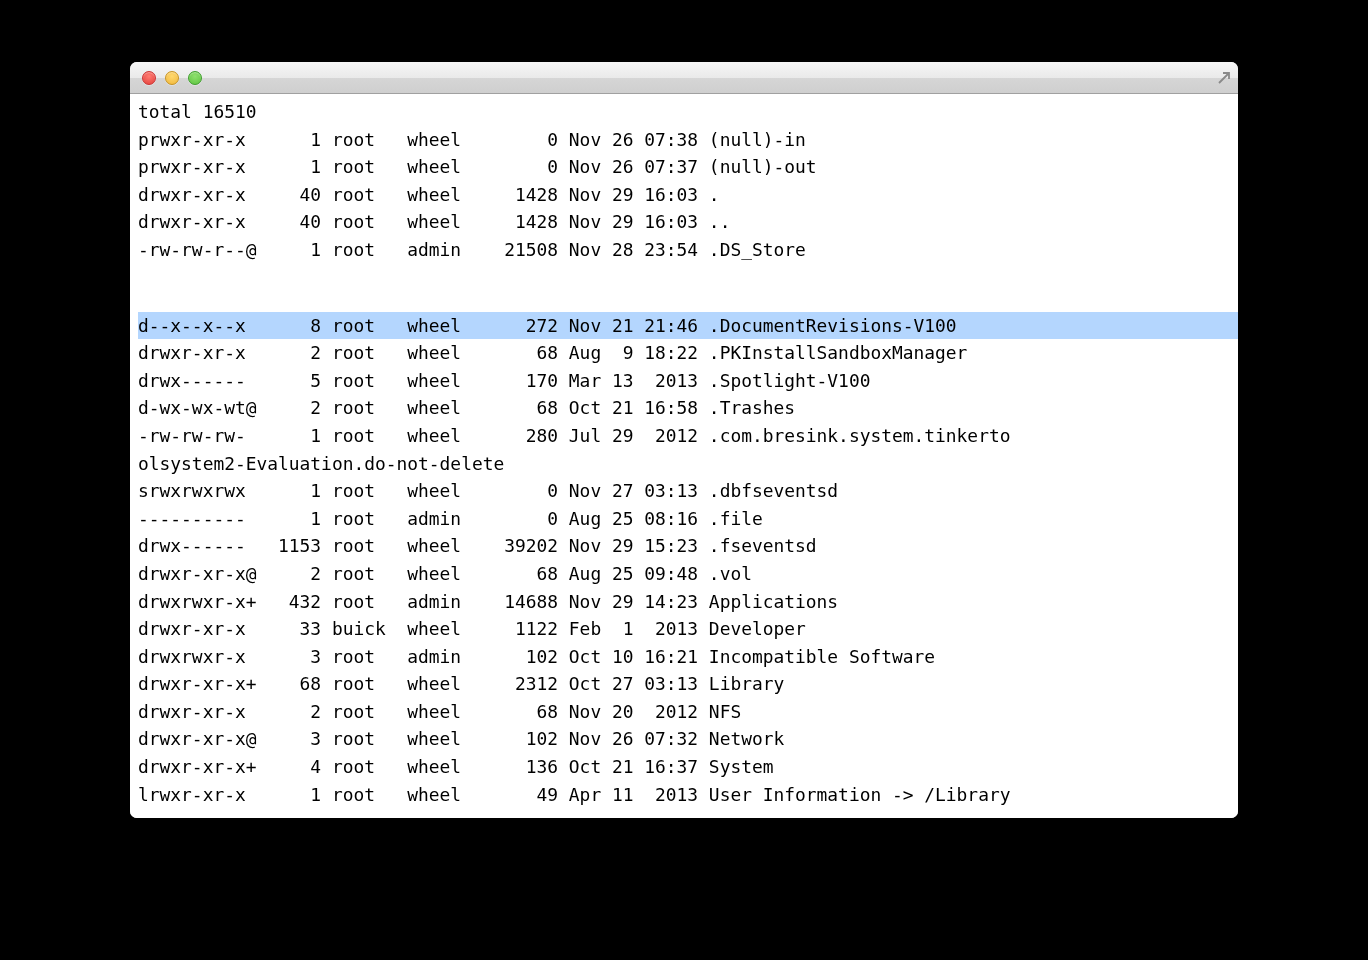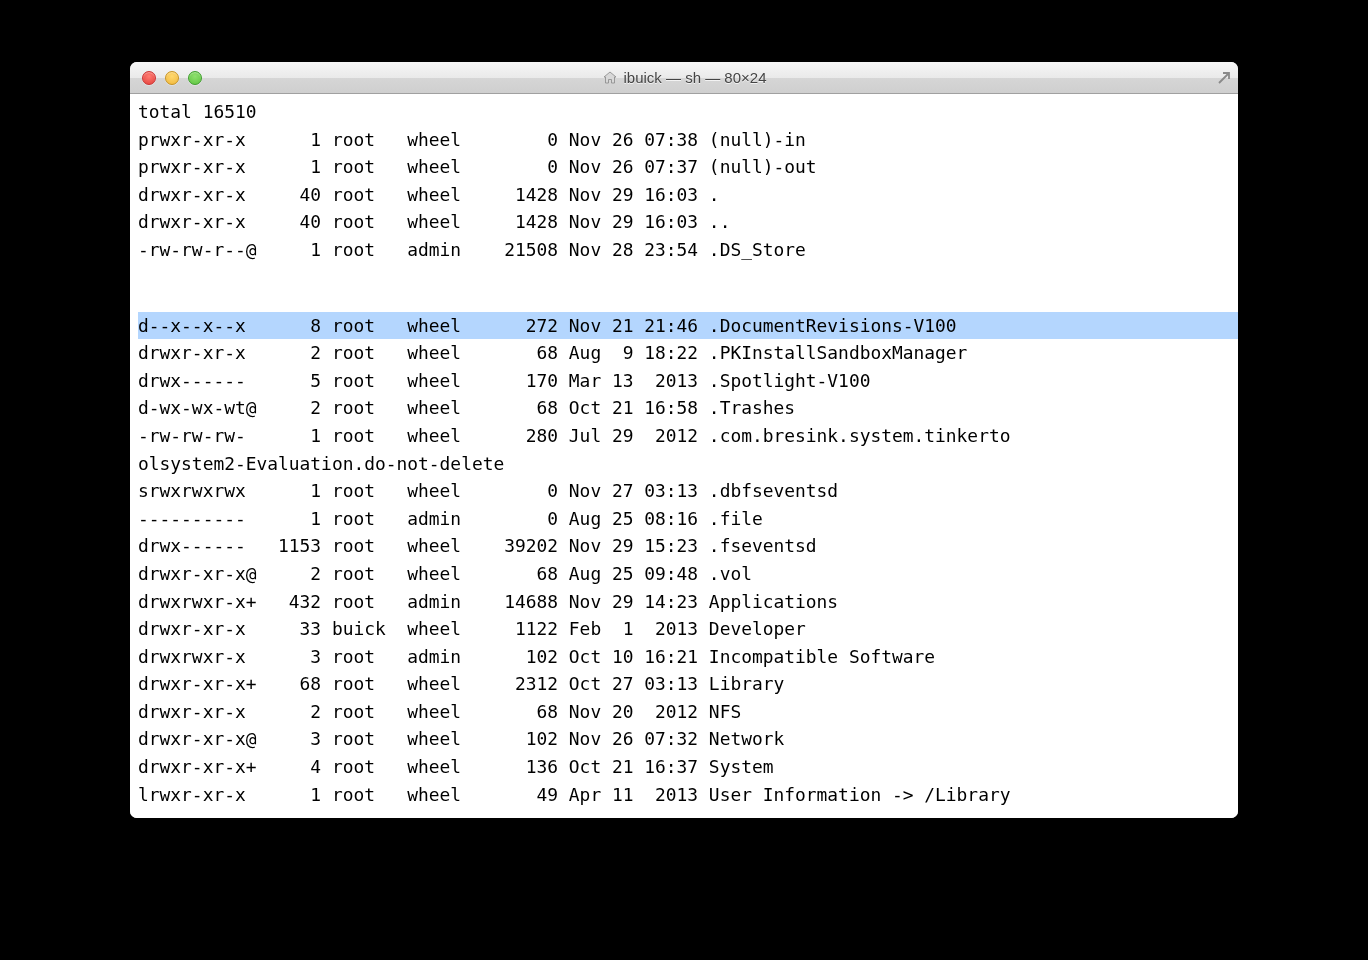--- a/index.html
+++ b/index.html
@@ -88,28 +88,20 @@
 </head>
 <body>
 
 <div class="window">
   <div class="titlebar">
     <div class="traffic-lights">
       <div class="traffic-light tl-close"></div>
       <div class="traffic-light tl-min"></div>
       <div class="traffic-light tl-zoom"></div>
     </div>
-    <div class="title-center">
-      <span class="home-icon">
-        <svg viewBox="0 0 16 16" width="16" height="16">
-          <path d="M8 2 L14 7 L12.5 7 L12.5 13 L9.5 13 L9.5 9.5 L6.5 9.5 L6.5 13 L3.5 13 L3.5 7 L2 7 Z" fill="#d8d8d8" stroke="#888" stroke-width="0.8"></path>
-        </svg>
-      </span>
-      <span>ibuick — sh — 80×24</span>
-    </div>
     <div class="resize-corner">
       <svg viewBox="0 0 16 16" width="16" height="16">
         <path d="M3 13 L13 3 M7 3 L13 3 L13 9" fill="none" stroke="#8a8a8a" stroke-width="1.8"></path>
       </svg>
     </div>
   </div>
 
   <div class="terminal-body" id="terminal-body"><span class="row">total 16510</span><span class="row">prwxr-xr-x      1 root   wheel        0 Nov 26 07:38 (null)-in</span><span class="row">prwxr-xr-x      1 root   wheel        0 Nov 26 07:37 (null)-out</span><span class="row">drwxr-xr-x     40 root   wheel     1428 Nov 29 16:03 .</span><span class="row">drwxr-xr-x     40 root   wheel     1428 Nov 29 16:03 ..</span><span class="row">-rw-rw-r--@     1 root   admin    21508 Nov 28 23:54 .DS_Store</span><span class="row highlighted-row">d--x--x--x      8 root   wheel      272 Nov 21 21:46 .DocumentRevisions-V100</span><span class="row">drwxr-xr-x      2 root   wheel       68 Aug  9 18:22 .PKInstallSandboxManager</span><span class="row">drwx------      5 root   wheel      170 Mar 13  2013 .Spotlight-V100</span><span class="row">d-wx-wx-wt@     2 root   wheel       68 Oct 21 16:58 .Trashes</span><span class="row">-rw-rw-rw-      1 root   wheel      280 Jul 29  2012 .com.bresink.system.tinkerto</span><span class="row">olsystem2-Evaluation.do-not-delete</span><span class="row">srwxrwxrwx      1 root   wheel        0 Nov 27 03:13 .dbfseventsd</span><span class="row">----------      1 root   admin        0 Aug 25 08:16 .file</span><span class="row">drwx------   1153 root   wheel    39202 Nov 29 15:23 .fseventsd</span><span class="row">drwxr-xr-x@     2 root   wheel       68 Aug 25 09:48 .vol</span><span class="row">drwxrwxr-x+   432 root   admin    14688 Nov 29 14:23 Applications</span><span class="row">drwxr-xr-x     33 buick  wheel     1122 Feb  1  2013 Developer</span><span class="row">drwxrwxr-x      3 root   admin      102 Oct 10 16:21 Incompatible Software</span><span class="row">drwxr-xr-x+    68 root   wheel     2312 Oct 27 03:13 Library</span><span class="row">drwxr-xr-x      2 root   wheel       68 Nov 20  2012 NFS</span><span class="row">drwxr-xr-x@     3 root   wheel      102 Nov 26 07:32 Network</span><span class="row">drwxr-xr-x+     4 root   wheel      136 Oct 21 16:37 System</span><span class="row">lrwxr-xr-x      1 root   wheel       49 Apr 11  2013 User Information -&gt; /Library</span></div>
 </div>
 

